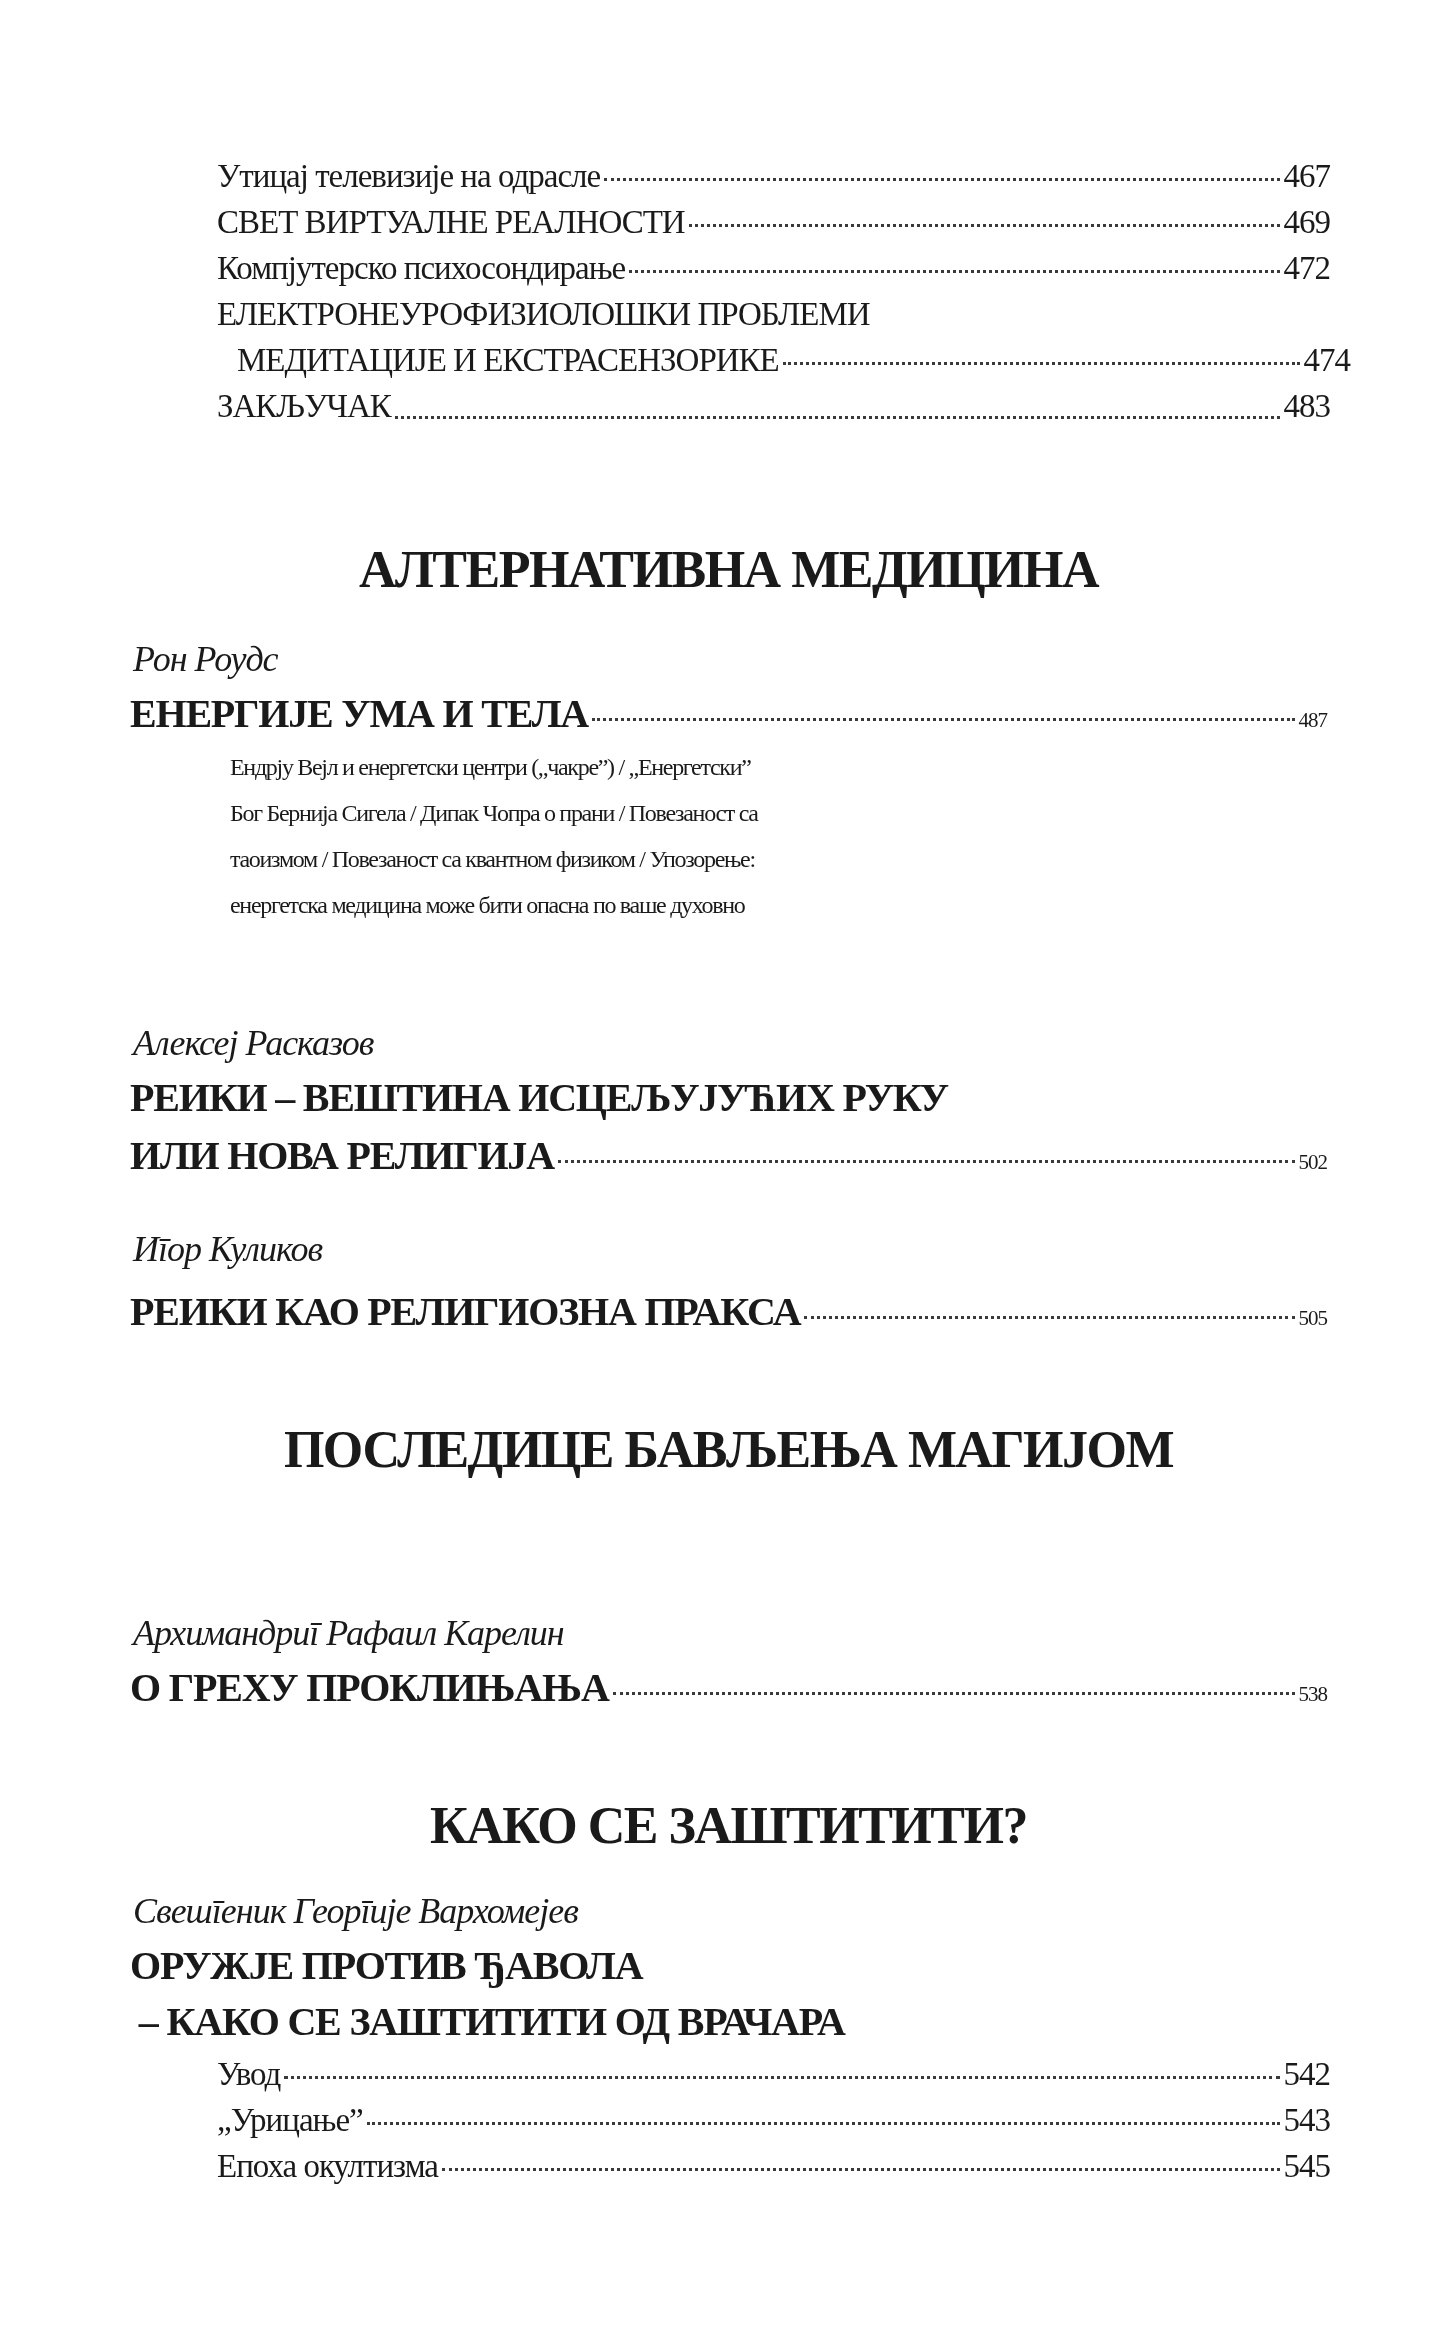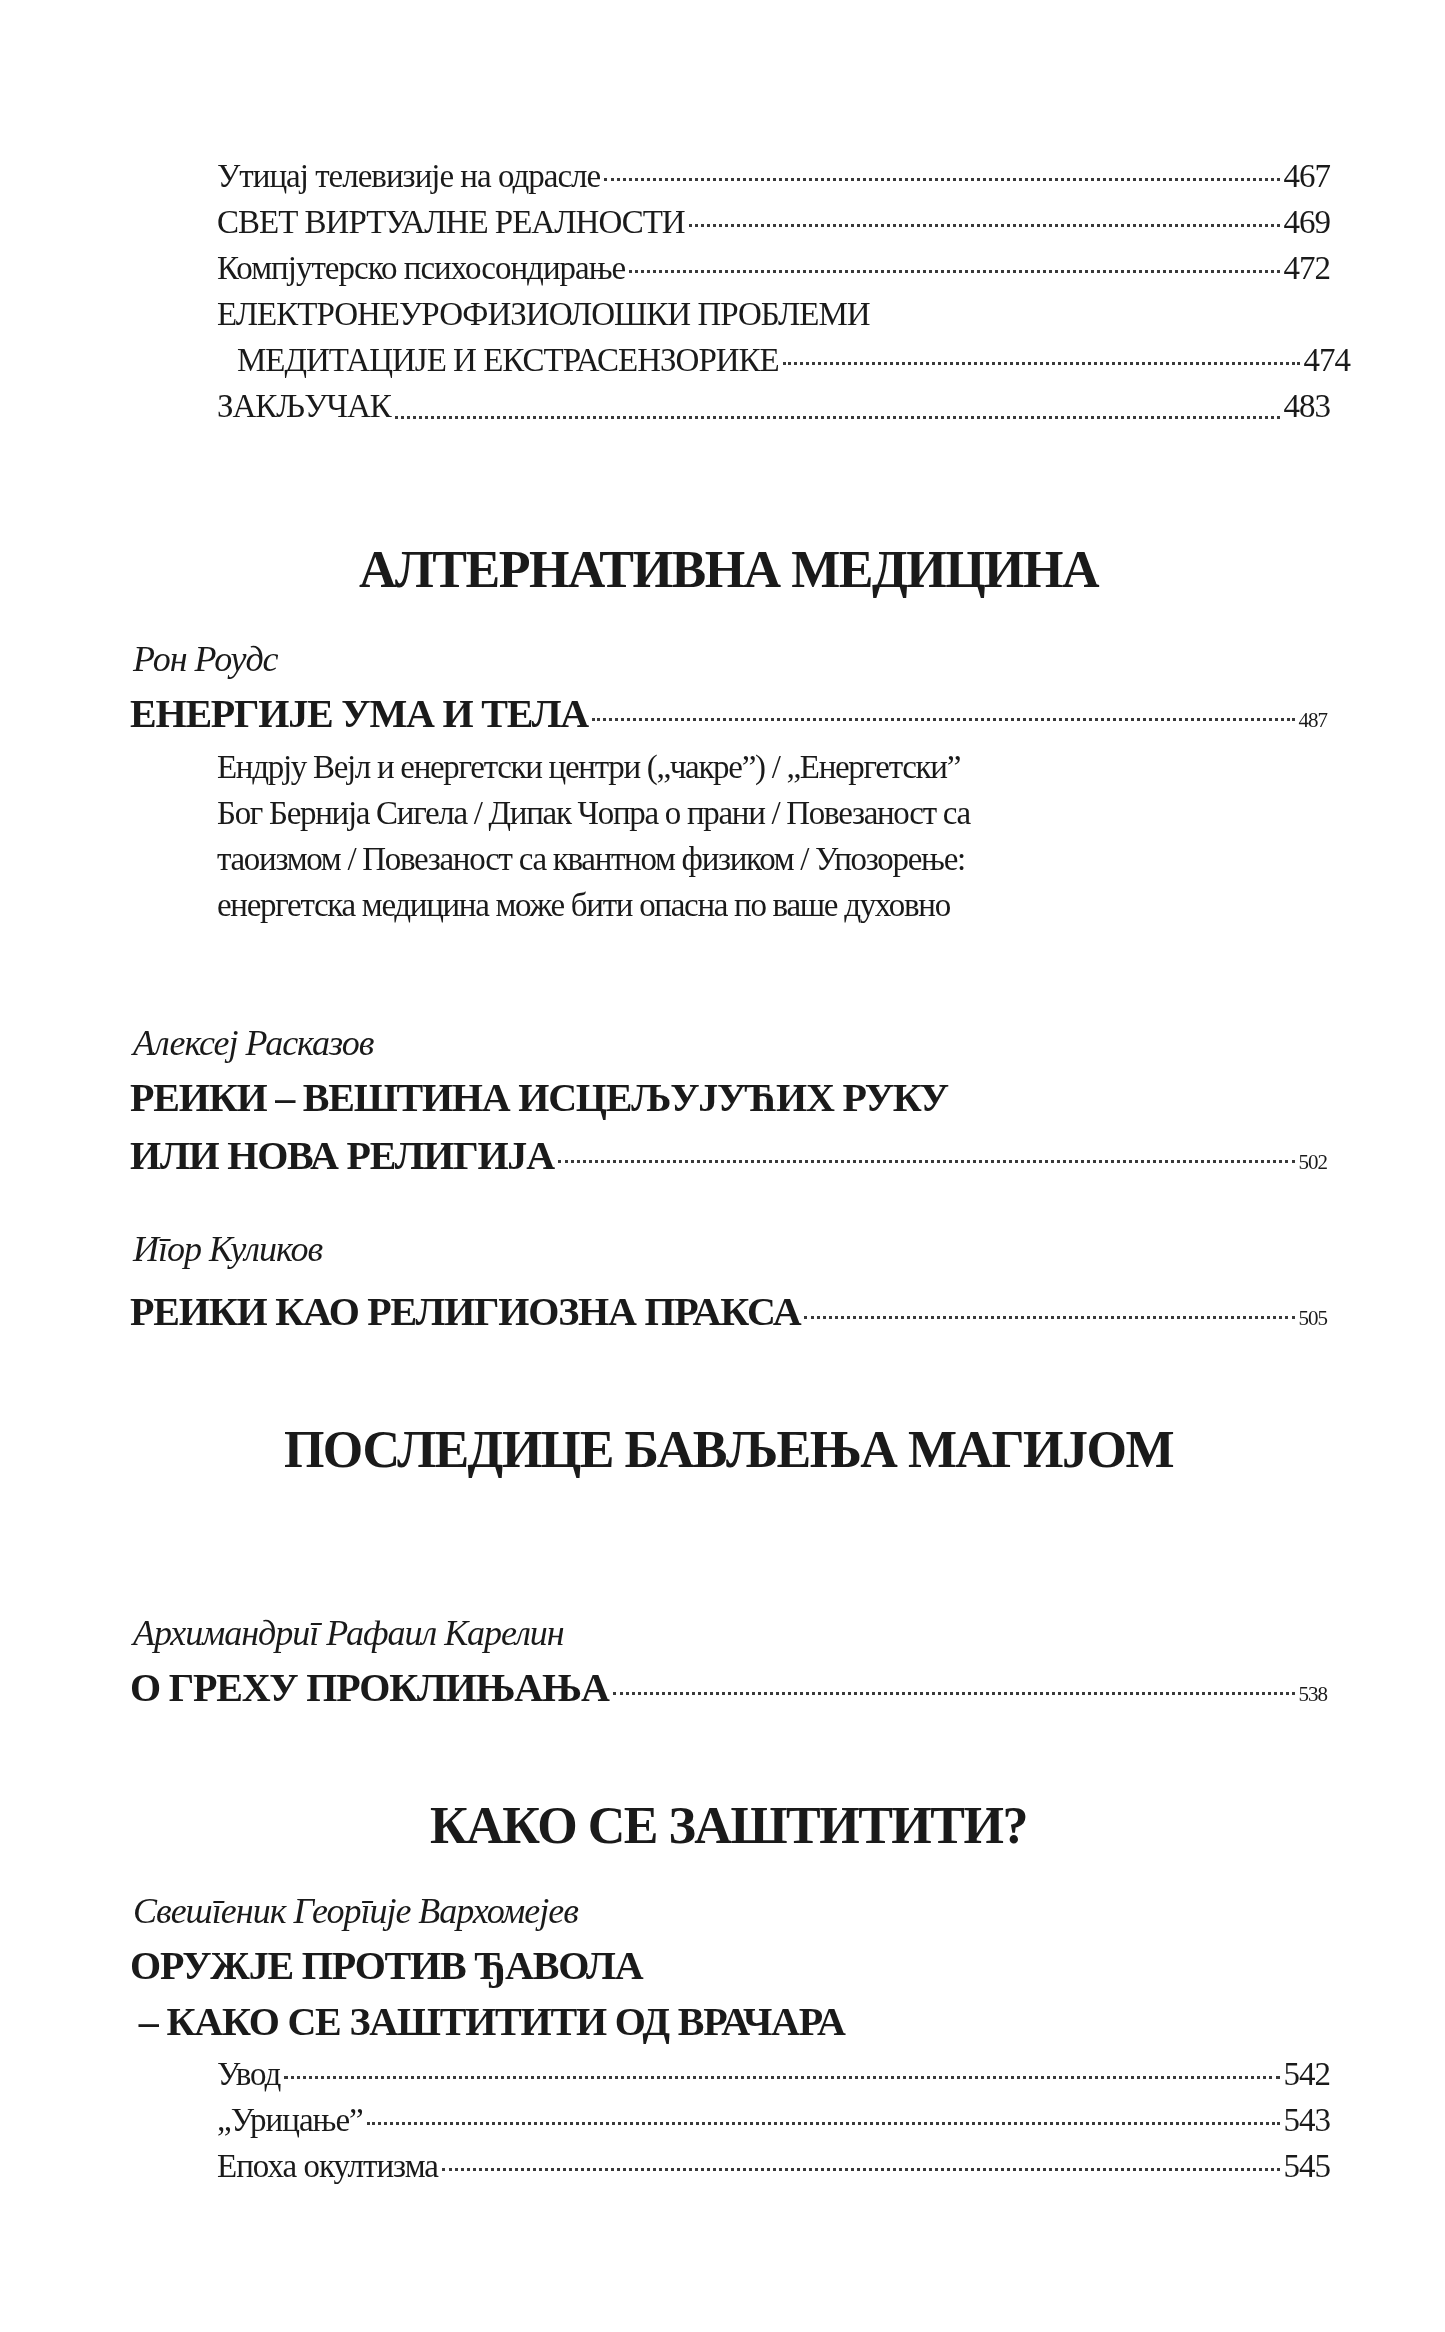--- a/index.html
+++ b/index.html
@@ -20,22 +20,22 @@
   .line .pg { flex: 0 0 auto; }
   .sub-wrap { left: 217px; width: 1113px; font-size: 33px; letter-spacing: -1px; }
   .entry { left: 130px; width: 1197px; font-size: 40px; font-weight: bold; letter-spacing: -1.2px; }
   .entry .pg { font-weight: normal; font-size: 21px; letter-spacing: -1px; }
   .author { position: absolute; left: 133px; font-size: 36px; font-style: italic; letter-spacing: -1px; }
   .section {
     position: absolute; left: 6px; width: 1445px; text-align: center;
     font-size: 52px; font-weight: bold; letter-spacing: -1.5px;
   }
   .desc {
-    position: absolute; left: 217px; width: 1060px;
-    font-size: 33px; line-height: 46px; letter-spacing: -1.3px;
+    position: absolute; left: 230px; width: 1060px;
+    font-size: 24px; line-height: 46px; letter-spacing: -1.3px;
   }
 </style>
 </head>
 <body>
 
 <div class="page">
 
   <div class="line sub-wrap" style="top:158px;">
     <span class="txt">Утицај телевизије на одрасле</span>
     <span class="dots"></span>

